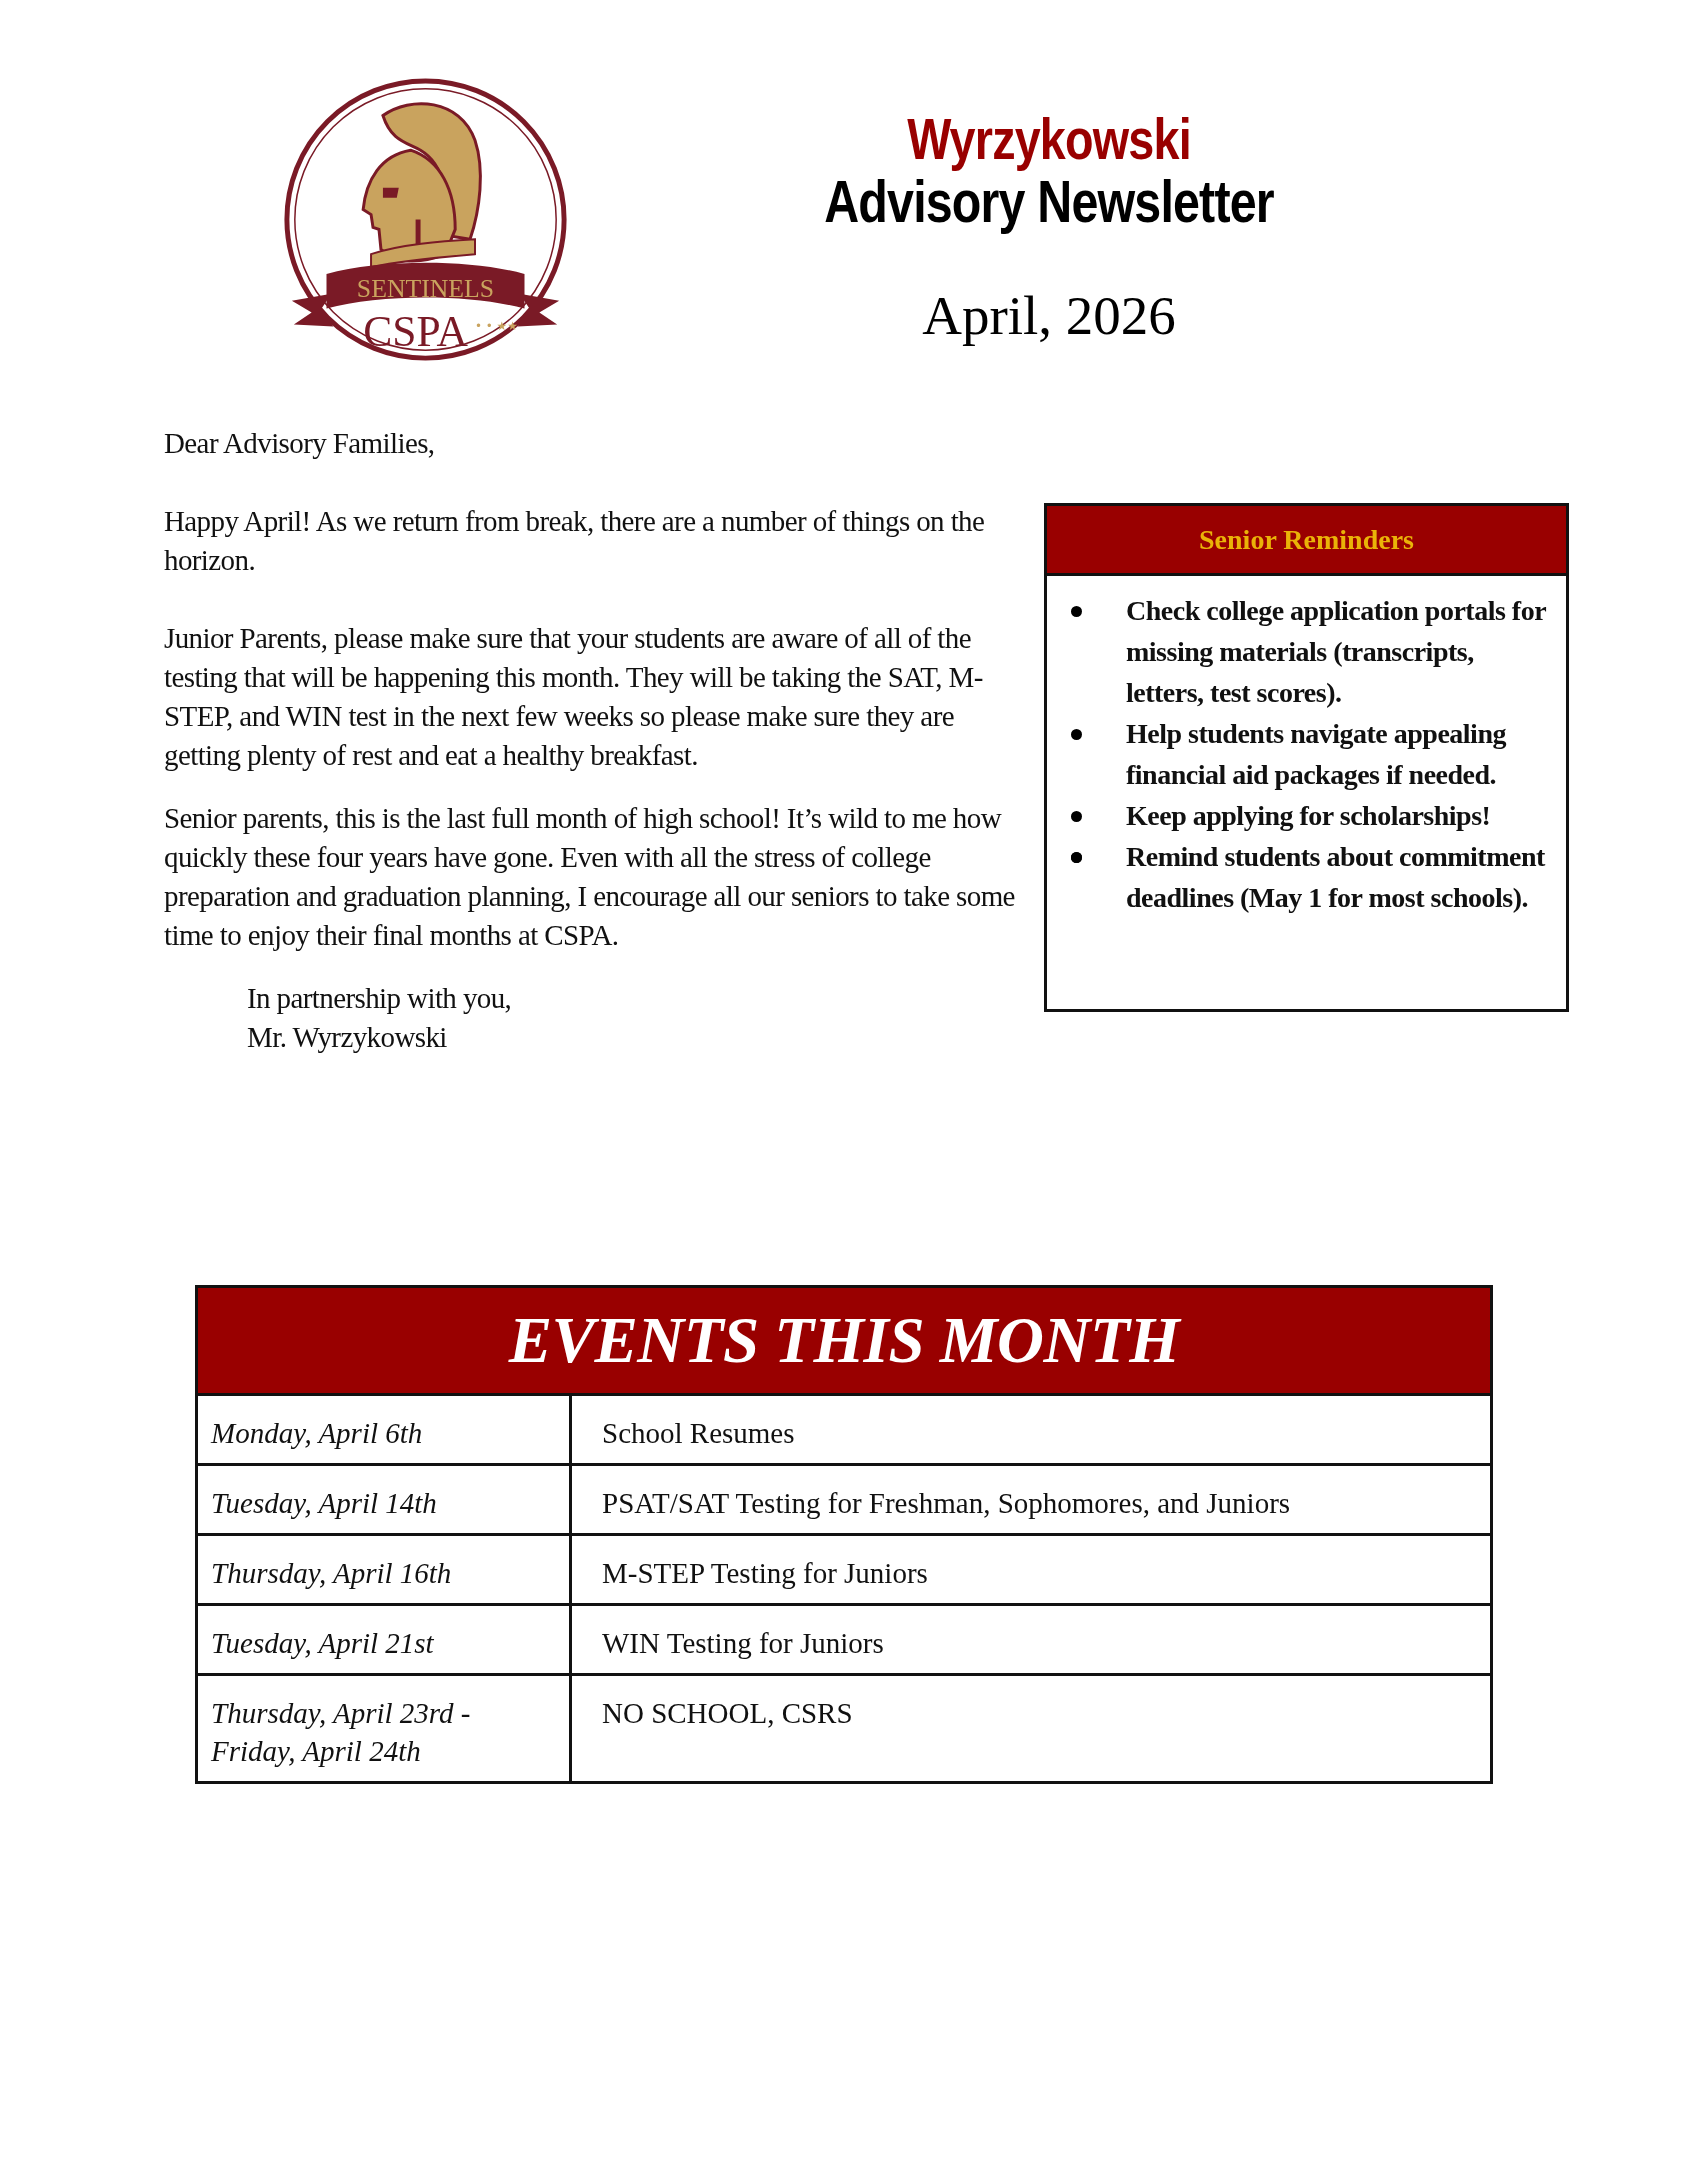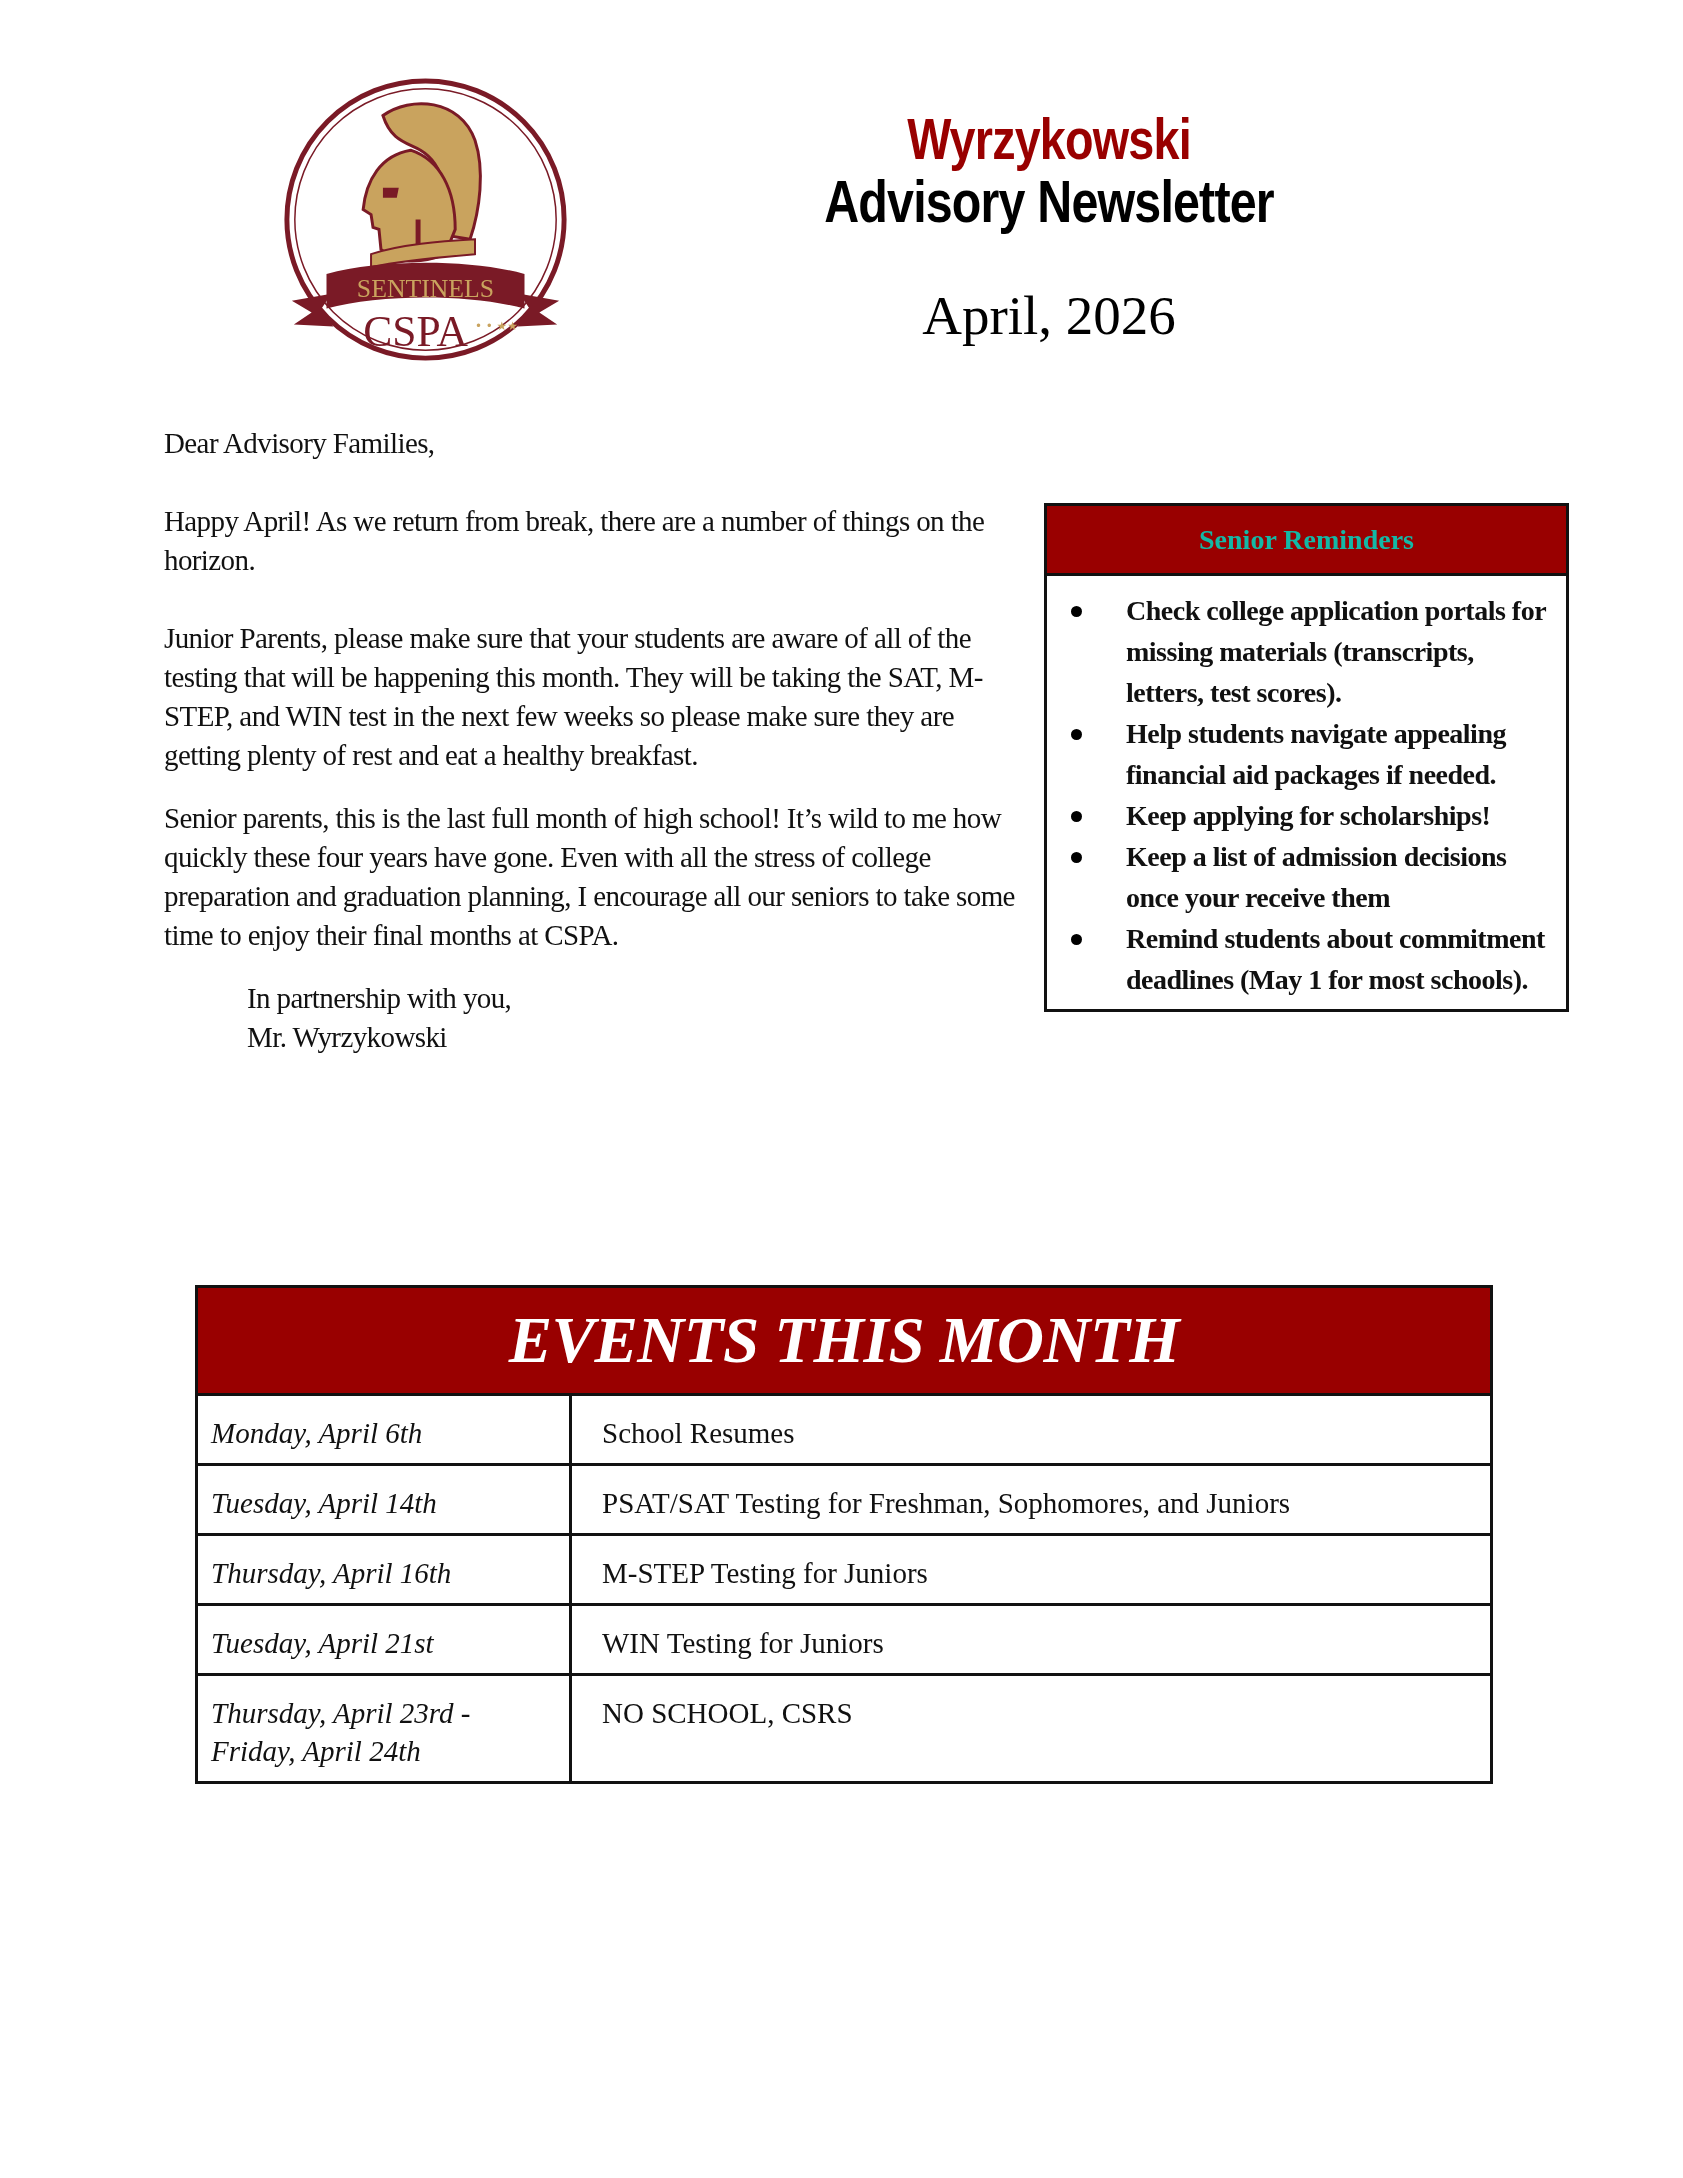--- a/index.html
+++ b/index.html
@@ -31,21 +31,21 @@
     }
     .letter p { margin: 0; }
     .letter .gap { height: 39px; }
     .letter .gap-s { height: 24px; }
     .signoff { padding-left: 83px; }
     .reminders {
       position: absolute; left: 1044px; top: 503px; width: 525px; height: 509px;
       border: 3px solid #111; box-sizing: border-box; background: #fff;
     }
     .reminders-head {
-      background: #990000; color: #14b8a6; height: 67px; border-bottom: 3px solid #111;
+      background: #990000; color: #eab308; height: 67px; border-bottom: 3px solid #111;
       display: flex; align-items: center; justify-content: center;
       font-family: "Liberation Serif", serif; font-weight: 700; font-size: 28px;
     }
     .reminders ul { list-style: none; margin: 0; padding: 14px 12px 0 14px; }
     .reminders li {
       position: relative; padding-left: 65px; font-size: 28px; line-height: 41px;
       letter-spacing: -0.5px;
       font-weight: bold;
     }
     .reminders li .bullet {
@@ -118,21 +118,21 @@
   <p class="signoff">In partnership with you,</p>
   <p class="signoff">Mr. Wyrzykowski</p>
 </div>
 
 <div class="reminders">
   <div class="reminders-head">Senior Reminders</div>
   <ul>
     <li><span class="bullet"></span><span>Check college application portals for missing materials (transcripts, letters, test scores).</span></li>
     <li><span class="bullet"></span><span>Help students navigate appealing financial aid packages if needed.</span></li>
     <li><span class="bullet"></span><span>Keep applying for scholarships!</span></li>
-    <li><span class="bullet"></span><span>Keep a list of admission decisions once your receive them</span></li>
+    <li><span class="bullet"></span></li>
     <li><span class="bullet"></span><span>Remind students about commitment deadlines (May 1 for most schools).</span></li>
   </ul>
 </div>
 
 <div class="events">
   <div class="events-head">EVENTS THIS MONTH</div>
   <div class="events-row row-h">
     <div class="events-date">Monday, April 6th</div>
     <div class="events-desc">School Resumes</div>
   </div>

